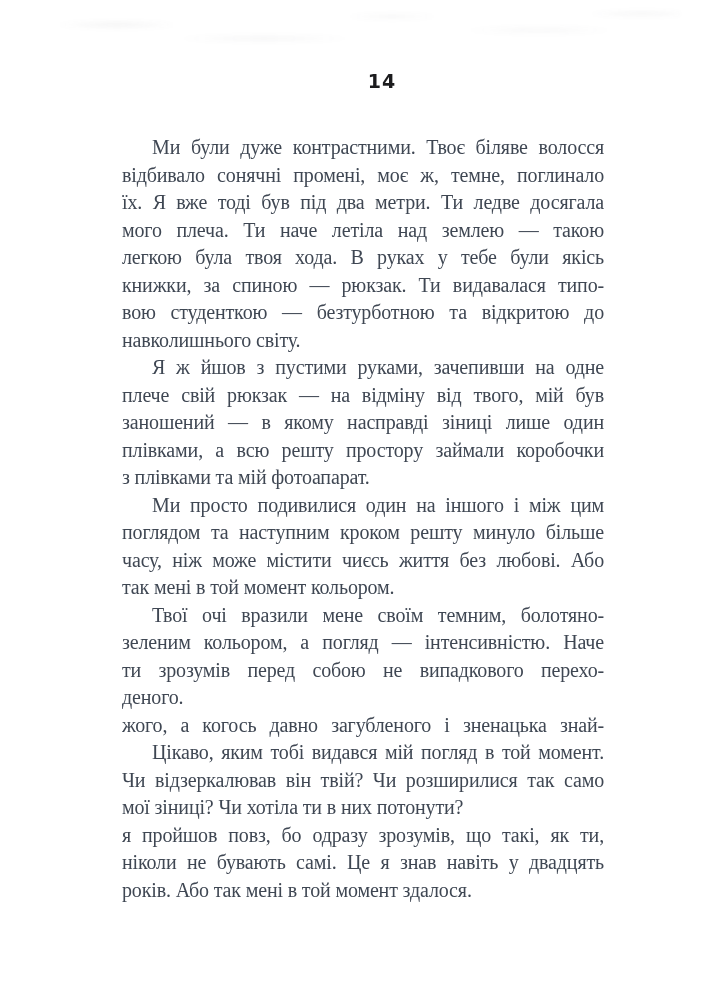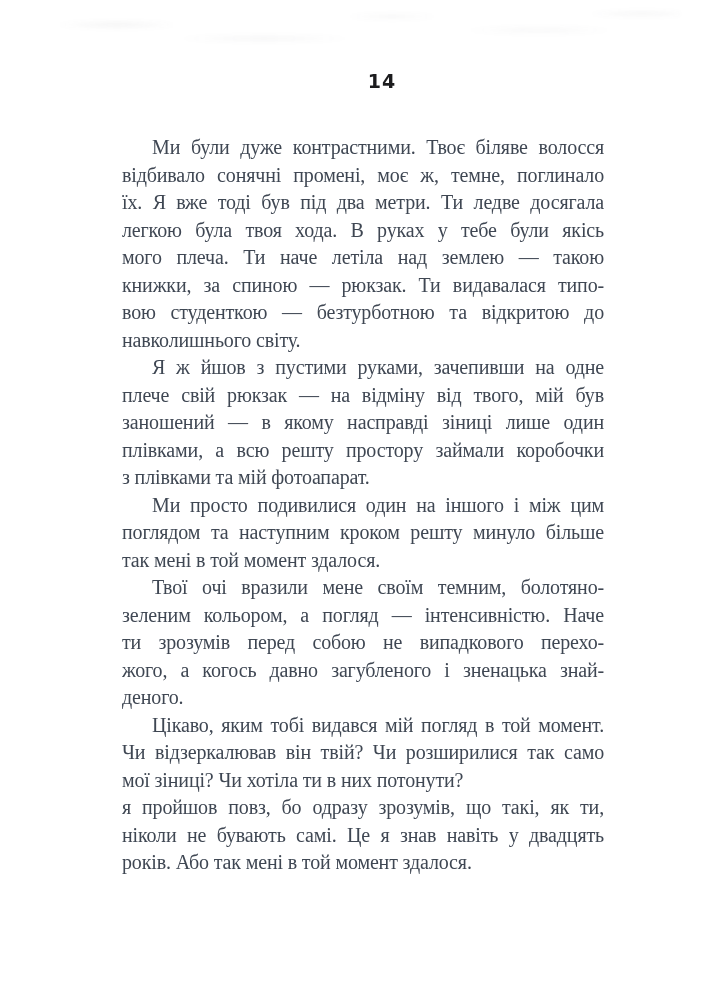--- a/index.html
+++ b/index.html
@@ -76,47 +76,48 @@
 <div class="bleed-artifact"></div>
 
 <div class="page-number">14</div>
 
 <div class="text-block">
 
   <div class="paragraph">
     <div class="line para-start">Ми були дуже контрастними. Твоє біляве волосся</div>
     <div class="line">відбивало сонячні промені, моє ж, темне, поглинало</div>
     <div class="line">їх. Я вже тоді був під два метри. Ти ледве досягала</div>
+    <div class="line">мого плеча. Ти наче летіла над землею — такою</div>
     <div class="line">легкою була твоя хода. В руках у тебе були якісь</div>
-    <div class="line">мого плеча. Ти наче летіла над землею — такою</div>
     <div class="line">книжки, за спиною — рюкзак. Ти видавалася типо-</div>
     <div class="line">вою студенткою — безтурботною та відкритою до</div>
     <div class="line para-end">навколишнього світу.</div>
   </div>
 
   <div class="paragraph">
     <div class="line para-start">Я ж йшов з пустими руками, зачепивши на одне</div>
     <div class="line">плече свій рюкзак — на відміну від твого, мій був</div>
     <div class="line">заношений — в якому насправді зіниці лише один</div>
     <div class="line">плівками, а всю решту простору займали коробочки</div>
     <div class="line para-end">з плівками та мій фотоапарат.</div>
   </div>
 
   <div class="paragraph">
     <div class="line para-start">Ми просто подивилися один на іншого і між цим</div>
     <div class="line">поглядом та наступним кроком решту минуло більше</div>
-    <div class="line para-end">так мені в той момент здалося.</div>
+    <div class="line">часу, ніж може містити чиєсь життя без любові. Або</div>
+    <div class="line para-end">так мені в той момент кольором.</div>
   </div>
 
   <div class="paragraph">
     <div class="line para-start">Твої очі вразили мене своїм темним, болотяно-</div>
     <div class="line">зеленим кольором, а погляд — інтенсивністю. Наче</div>
     <div class="line">ти зрозумів перед собою не випадкового перехо-</div>
+    <div class="line para-end">деного.</div>
     <div class="line">жого, а когось давно загубленого і зненацька знай-</div>
-    <div class="line para-end">деного.</div>
   </div>
 
   <div class="paragraph">
     <div class="line para-start">Цікаво, яким тобі видався мій погляд в той момент.</div>
     <div class="line">Чи відзеркалював він твій? Чи розширилися так само</div>
     <div class="line para-end">мої зіниці? Чи хотіла ти в них потонути?</div>
   </div>
 
   <div class="paragraph">
     <div class="line">я пройшов повз, бо одразу зрозумів, що такі, як ти,</div>

